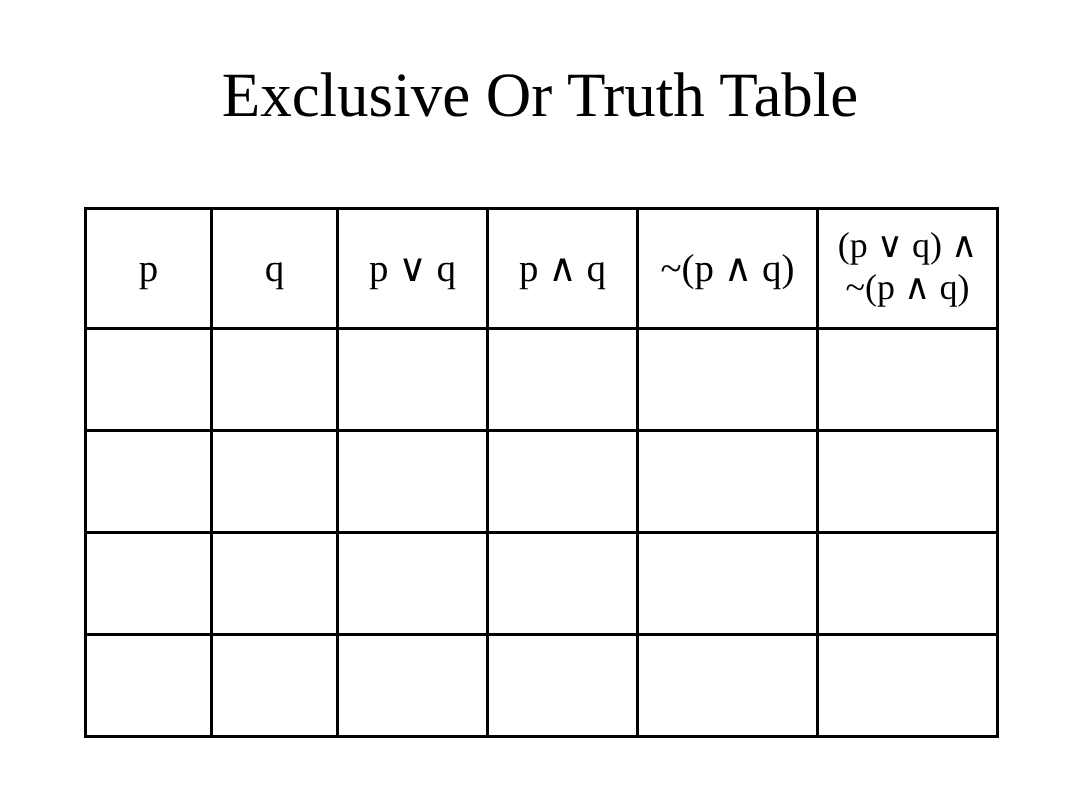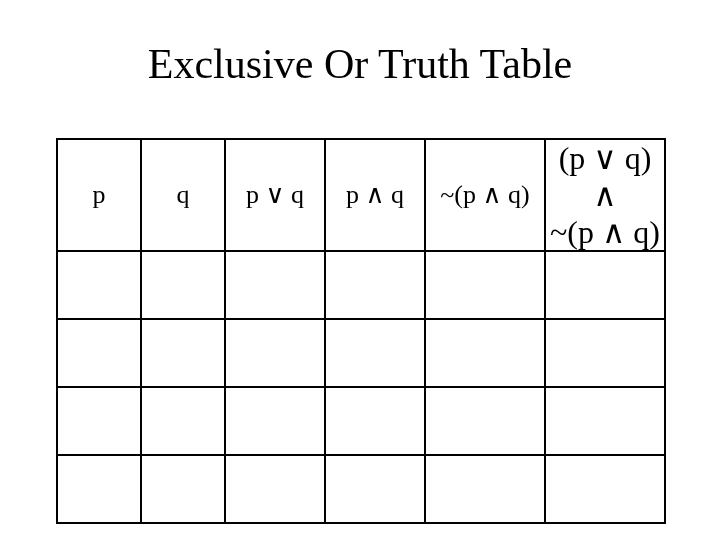--- a/index.html
+++ b/index.html
@@ -47,21 +47,21 @@
     vertical-align: middle;
     font-weight: 400;
     padding: 0;
   }
   .table th {
     height: 78px;
     font-size: 26px;
     line-height: 1.15;
   }
   .table th.smaller {
-    font-size: 32px;
+    font-size: 24px;
     border-radius: 18px;
   }
   .table td {
     height: 66px;
   }
   .two-line {
     display: inline-block;
   }
   .two-line span {
     display: block;

